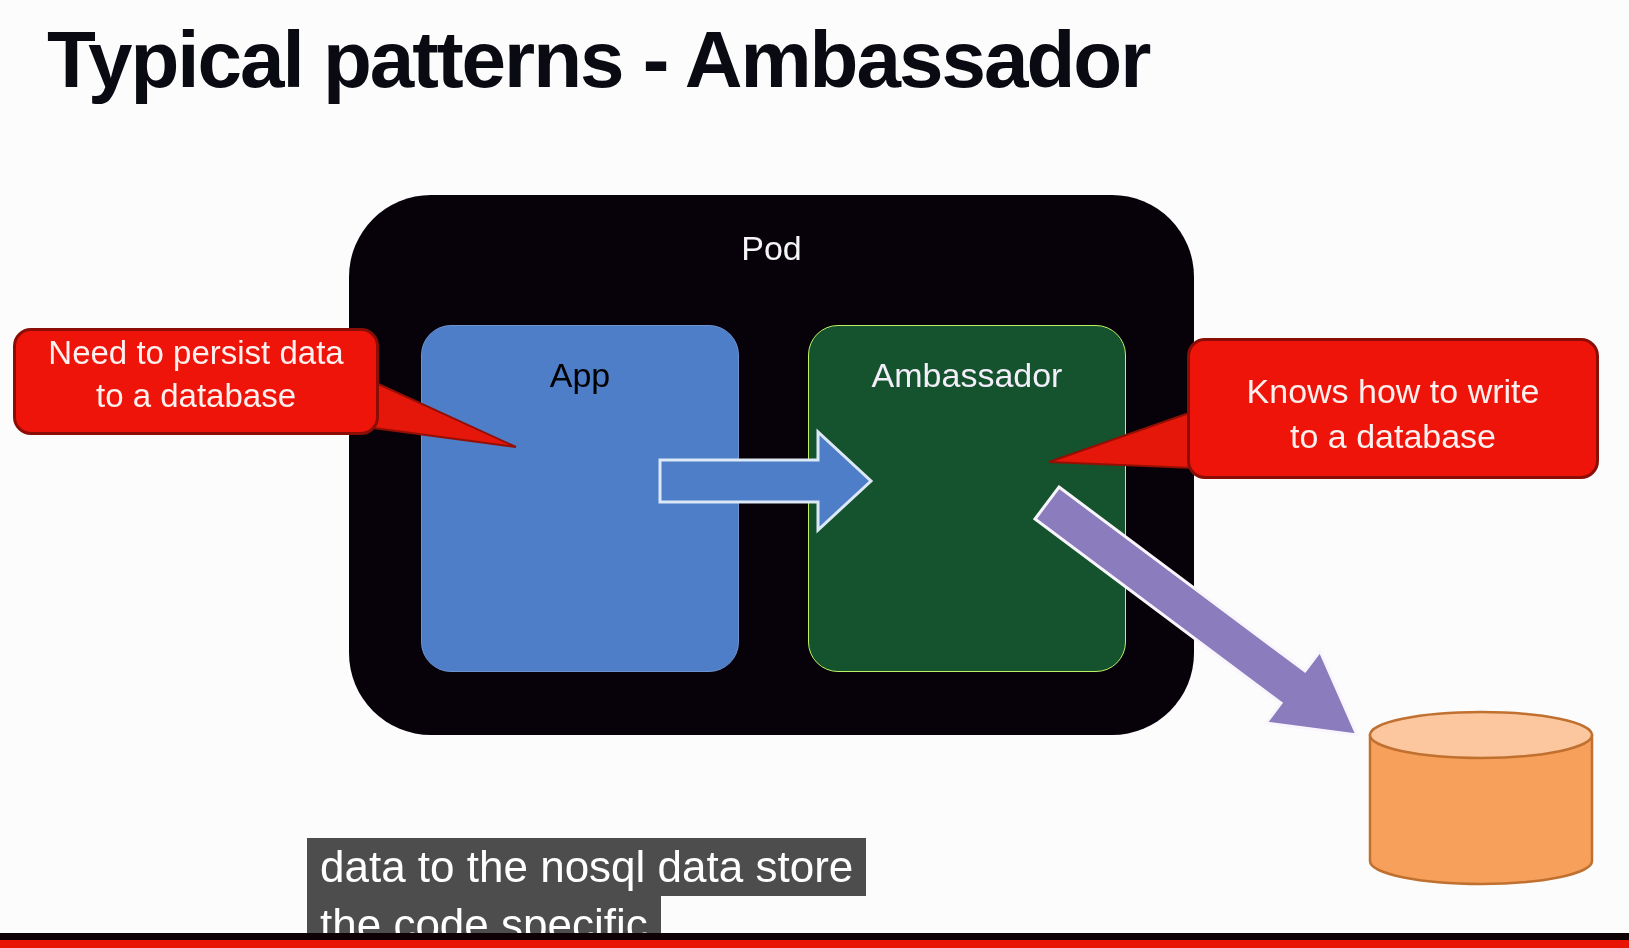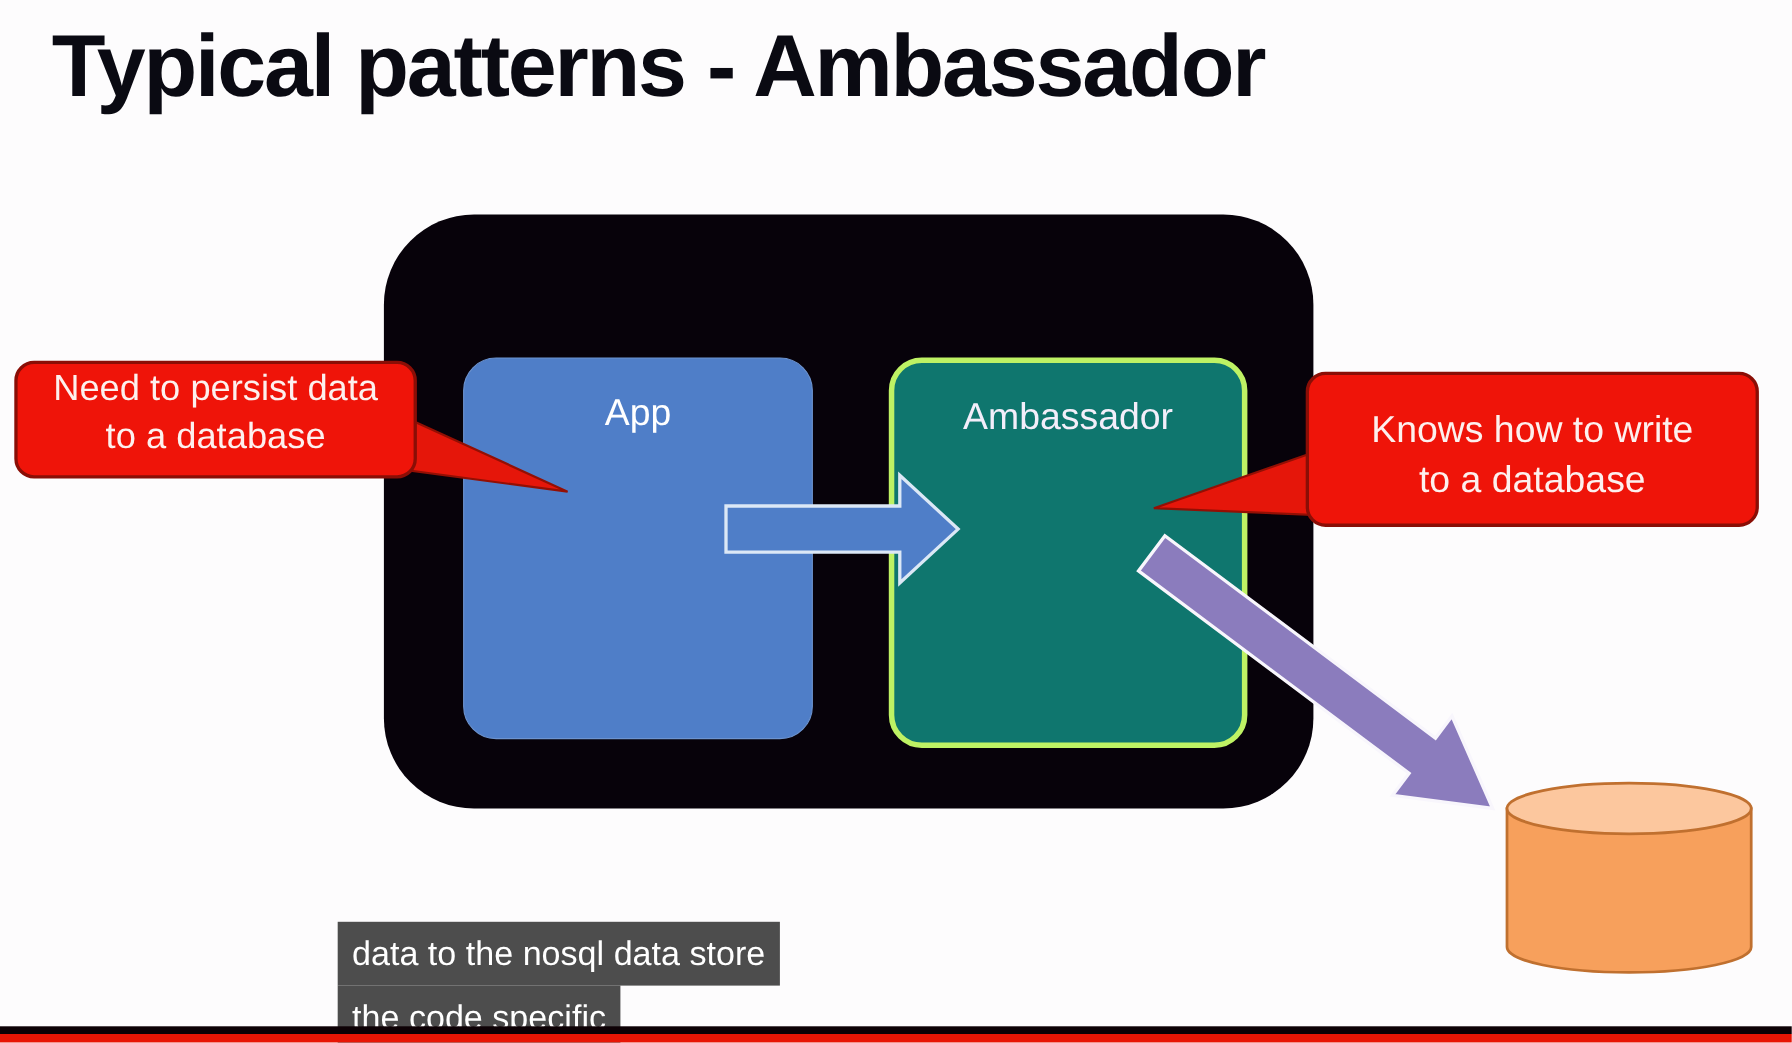--- a/index.html
+++ b/index.html
@@ -17,53 +17,54 @@
     background:#07020a;border-radius:82px;
   }
   .pod-label{
     position:absolute;top:36px;left:0;right:0;text-align:center;
     color:#f5f4f6;font-size:34px;line-height:1;
   }
   .node{
     position:absolute;top:130px;width:316px;height:345px;border-radius:30px;
   }
   .node-app{left:72px;background:#4f7ec8;border:1px solid #6c93cf;}
-  .node-amb{left:459px;background:#0f766e;border:5px solid #bef264;}
+  .node-amb{left:459px;background:#14532d;border:1px solid #bef264;}
   .node-label{
     position:absolute;top:32px;left:0;right:0;text-align:center;
-    font-size:34px;line-height:1;color:#ffffff;
+    font-size:34px;line-height:1;color:#000000;
   }
   .node-amb .node-label{color:#f3eefa;}
   .overlay{position:absolute;left:0;top:0;width:1629px;height:948px;pointer-events:none;}
   .callout{
     position:absolute;background:#ef1409;border:3px solid #8a0e06;border-radius:18px;
     color:#fdf0ee;text-align:center;box-sizing:border-box;
   }
   .callout-left{left:13px;top:328px;width:366px;height:107px;
     font-size:33px;line-height:43px;}
   .callout-right{left:1187px;top:338px;width:412px;height:141px;padding-top:28px;
     font-size:34px;line-height:45px;}
   .callout div{white-space:nowrap;}
   .captions{position:absolute;left:307px;top:838px;}
   .caption-line{
     display:table;background:rgba(64,64,64,0.93);color:#ffffff;
-    font-size:31px;line-height:58px;height:58px;padding:0 13px;
+    font-size:44px;line-height:58px;height:58px;padding:0 13px;
     white-space:nowrap;letter-spacing:0px;
   }
   .bar-black{position:absolute;left:0;top:933px;width:1629px;height:7px;background:#0d0105;}
   .bar-red{position:absolute;left:0;top:940px;width:1629px;height:8px;background:#e81505;}
 </style>
 </head>
 <body>
 
 <div class="stage">
 
   <h1 class="title">Typical patterns - Ambassador</h1>
 
   <div class="pod">
+    <div class="pod-label">Pod</div>
     <div class="node node-app">
       <div class="node-label">App</div>
     </div>
     <div class="node node-amb">
       <div class="node-label">Ambassador</div>
     </div>
   </div>
 
   <svg class="overlay" viewBox="0 0 1629 948">
 

